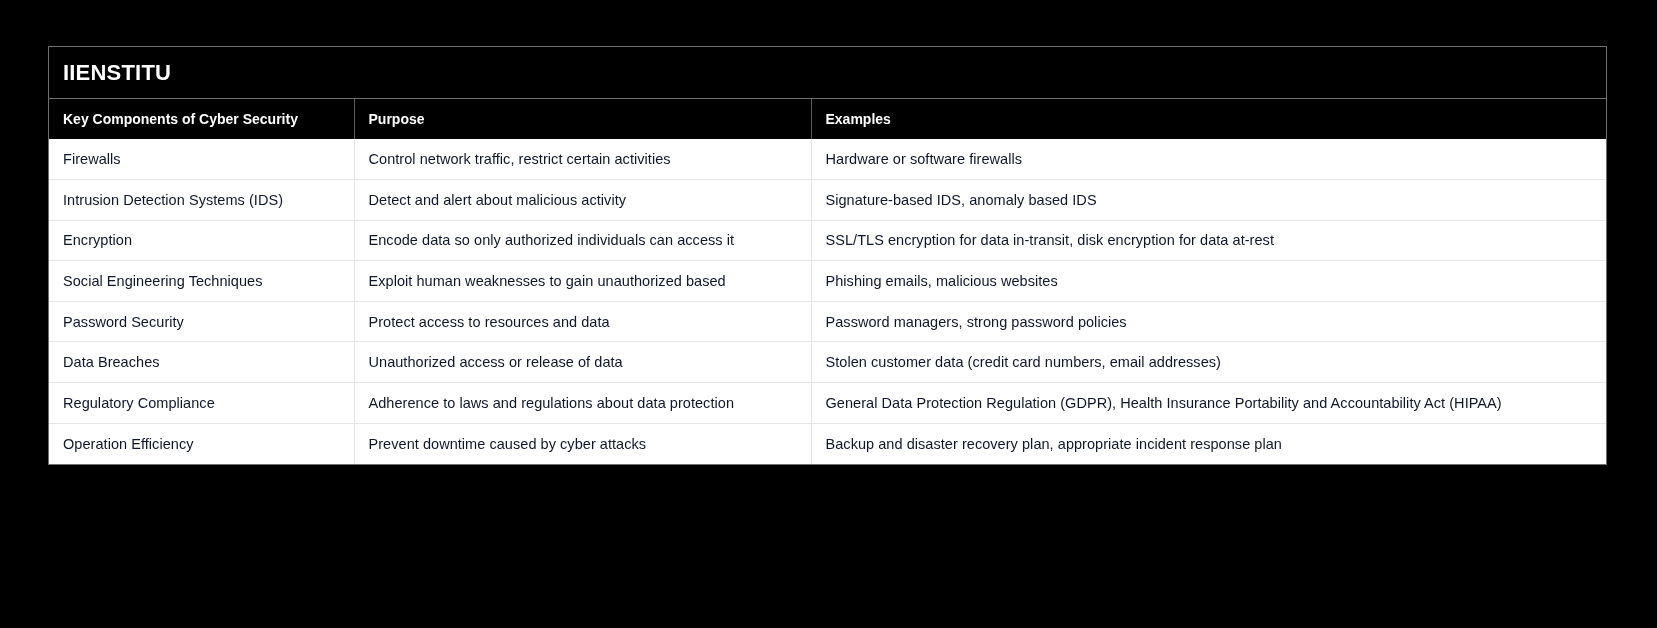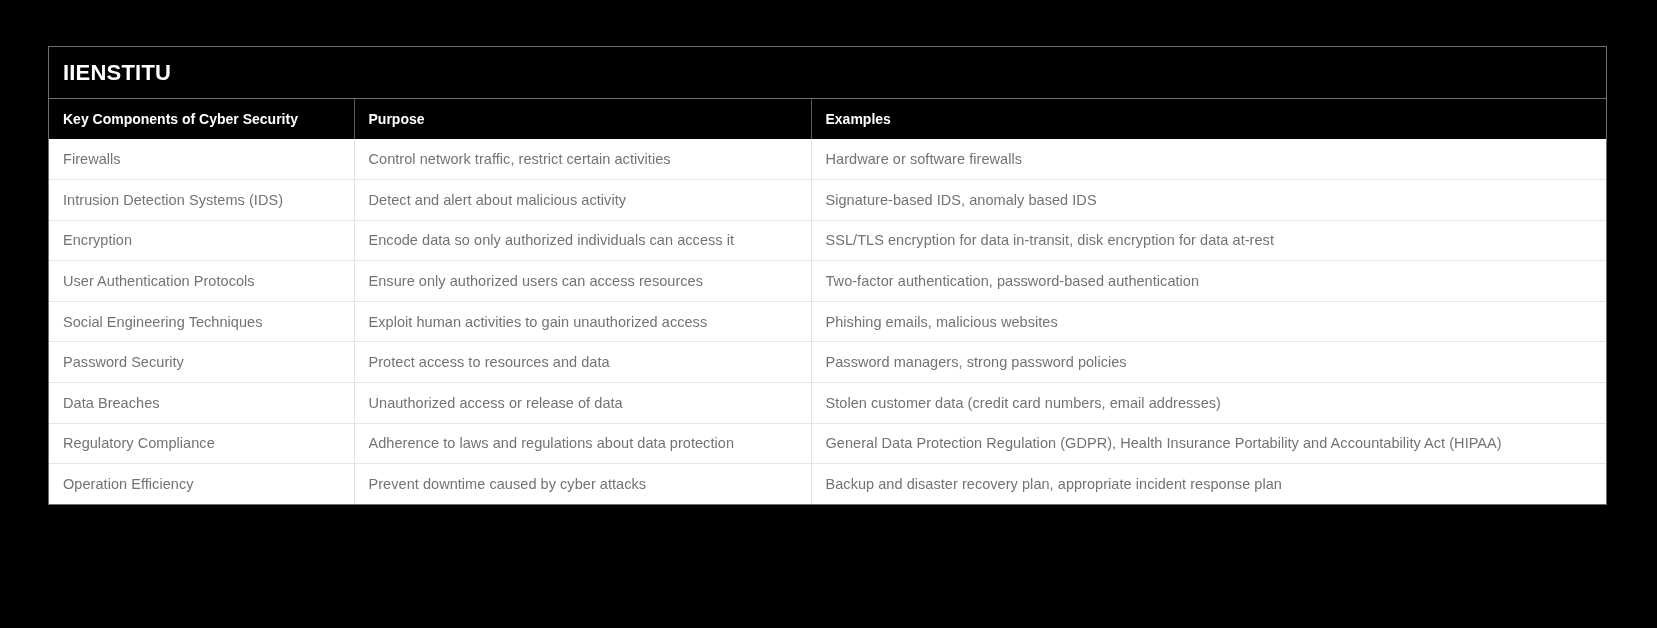--- a/index.html
+++ b/index.html
@@ -75,21 +75,21 @@
     height: 38px;
     box-sizing: border-box;
     white-space: nowrap;
     border-right: 1px solid #5a5a5a;
     vertical-align: middle;
   }
   thead th:last-child { border-right: none; }
 
   tbody td {
     background: #ffffff;
-    color: #737373;
+    color: #0f172a;
     font-size: 14.5px;
     font-weight: 400;
     text-align: left;
     padding: 0 14px;
     height: 40.6px;
     box-sizing: border-box;
     white-space: nowrap;
     overflow: hidden;
     border-right: 1px solid #e2e2e2;
     border-bottom: 1px solid #e6e6e6;
@@ -133,27 +133,22 @@
           <td>Intrusion Detection Systems (IDS)</td>
           <td>Detect and alert about malicious activity</td>
           <td>Signature-based IDS, anomaly based IDS</td>
         </tr>
         <tr>
           <td>Encryption</td>
           <td>Encode data so only authorized individuals can access it</td>
           <td>SSL/TLS encryption for data in-transit, disk encryption for data at-rest</td>
         </tr>
         <tr>
-          <td>User Authentication Protocols</td>
-          <td>Ensure only authorized users can access resources</td>
-          <td>Two-factor authentication, password-based authentication</td>
-        </tr>
-        <tr>
           <td>Social Engineering Techniques</td>
-          <td>Exploit human activities to gain unauthorized access</td>
+          <td>Exploit human weaknesses to gain unauthorized based</td>
           <td>Phishing emails, malicious websites</td>
         </tr>
         <tr>
           <td>Password Security</td>
           <td>Protect access to resources and data</td>
           <td>Password managers, strong password policies</td>
         </tr>
         <tr>
           <td>Data Breaches</td>
           <td>Unauthorized access or release of data</td>

